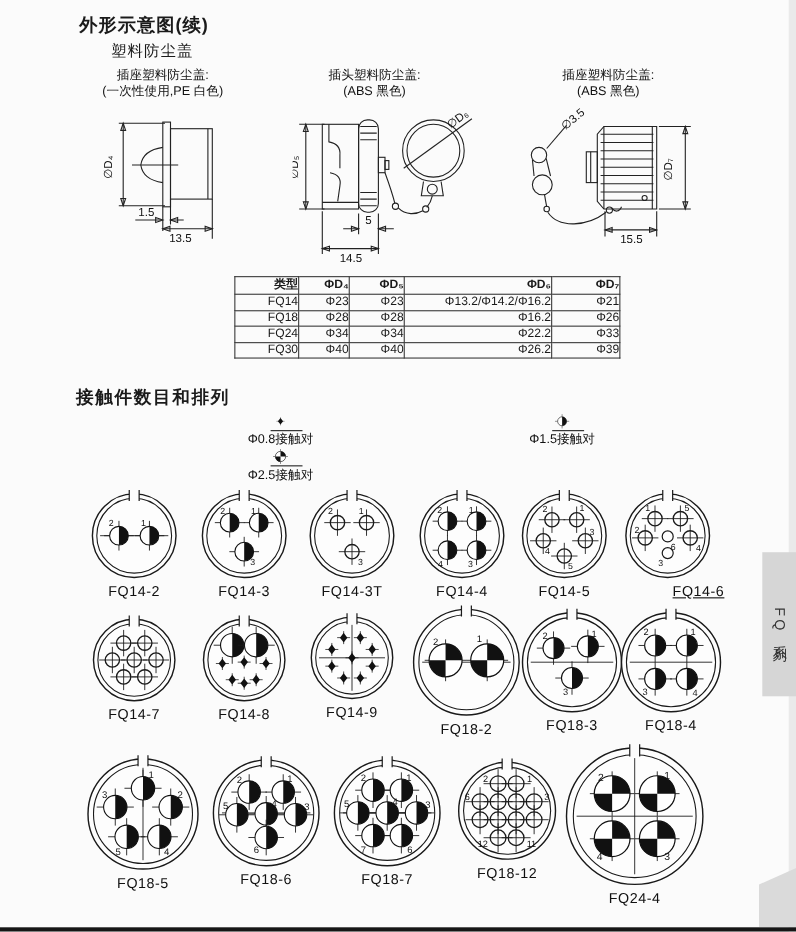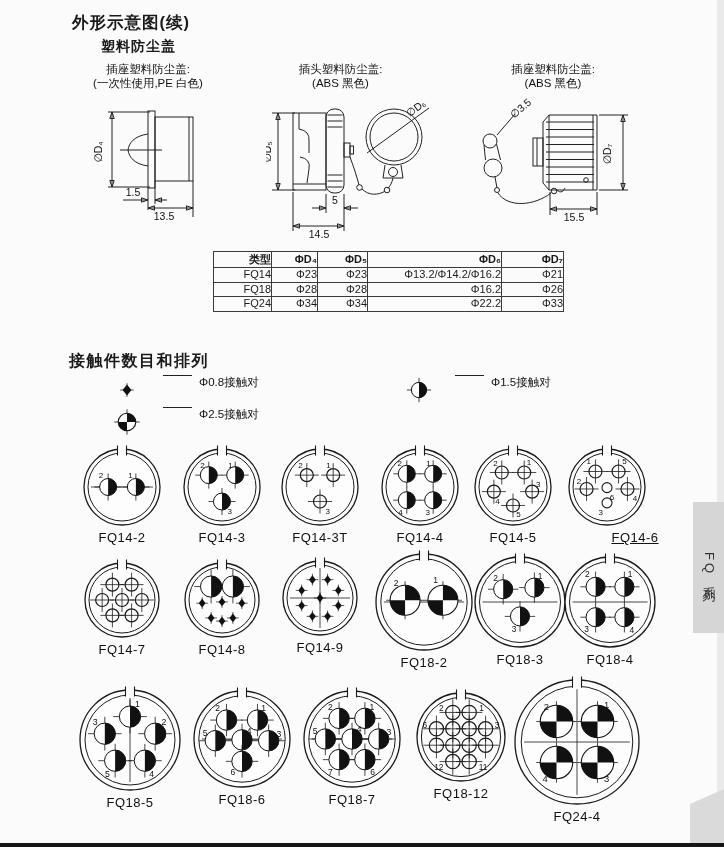--- a/index.html
+++ b/index.html
@@ -1,31 +1,31 @@
 <!DOCTYPE html>
 <html><head>
 <meta charset="utf-8">
 <style>
   html,body{margin:0;padding:0;background:#888;}
   .page{position:relative;width:724px;height:847px;background:#fbfbfb;overflow:hidden;
         font-family:"Liberation Sans","DejaVu Sans",sans-serif;color:#1a1a1a;}
   .abs{position:absolute;}
   .h-title{font-size:16.5px;font-weight:bold;letter-spacing:1px;}
-  .h-sub{font-size:14px;font-weight:bold;letter-spacing:1px;}
+  .h-sub{font-size:14px;font-weight:normal;letter-spacing:1px;}
   .h-sec{font-size:16px;font-weight:bold;letter-spacing:1.5px;}
   .cap{position:absolute;text-align:center;font-size:11.5px;line-height:14px;color:#111;}
   .drw{position:absolute;}
   .drw line,.drw rect,.drw path,.drw circle{stroke:#222;fill:none;stroke-width:1;}
   .drw text{fill:#111;font-size:10.5px;font-family:"Liberation Sans","DejaVu Sans",sans-serif;stroke:none;}
   #spec-table{position:absolute;left:213px;top:251px;border-collapse:collapse;table-layout:fixed;width:350px;}
   #spec-table th,#spec-table td{border:1px solid #3a3a3a;font-size:11px;text-align:right;
       padding:0;height:13.5px;line-height:13px;white-space:nowrap;overflow:hidden;}
   #spec-table th{height:15px;font-weight:bold;}
   #legend{position:absolute;left:109px;top:375px;display:grid;grid-template-columns:292px 220px;}
-  .legend-item{display:flex;height:32px;}
+  .legend-item{display:flex;align-items:center;height:32px;flex-direction:column;}
   .ldash{width:29px;border-top:1.3px solid #222;margin:0 7px 0 18px;}
   .llabel{font-size:11.5px;color:#111;}
   .conn{position:absolute;}
   .conn-label{position:absolute;width:110px;text-align:center;font-size:13px;color:#111;letter-spacing:.5px;}
   .side-tab{position:absolute;left:693px;top:502px;width:31px;height:131px;background:#d6d6d6;
       display:flex;align-items:center;justify-content:center;writing-mode:vertical-rl;
       font-size:13px;color:#333;letter-spacing:3px;}
   .edge-strip{position:absolute;right:0;top:0;width:7px;height:847px;background:#eaeaea;}
   .corner{position:absolute;left:690px;top:789px;width:34px;height:54px;background:#dadada;
       clip-path:polygon(0 28%,100% 0,100% 100%,0 100%);}
@@ -195,20 +195,27 @@
           <td>Φ28</td>
           <td>Φ16.2</td>
           <td>Φ26</td>
         </tr>
         <tr>
           <td>FQ24</td>
           <td>Φ34</td>
           <td>Φ34</td>
           <td>Φ22.2</td>
           <td>Φ33</td>
+        </tr>
+        <tr>
+          <td>FQ30</td>
+          <td>Φ40</td>
+          <td>Φ40</td>
+          <td>Φ26.2</td>
+          <td>Φ39</td>
         </tr>
       </tbody>
   </table>
 
   <div class="abs h-sec" style="left:69px;top:351px;">接触件数目和排列</div>
   <div id="legend">
       <div class="legend-item">
         <svg width="36" height="30" viewBox="0 0 36 30">
           <line x1="11.08" y1="15" x2="24.92" y2="15" stroke="#1a1a1a" stroke-width="0.7"></line>
           <line x1="18" y1="8.08" x2="18" y2="21.92" stroke="#1a1a1a" stroke-width="0.7"></line>

